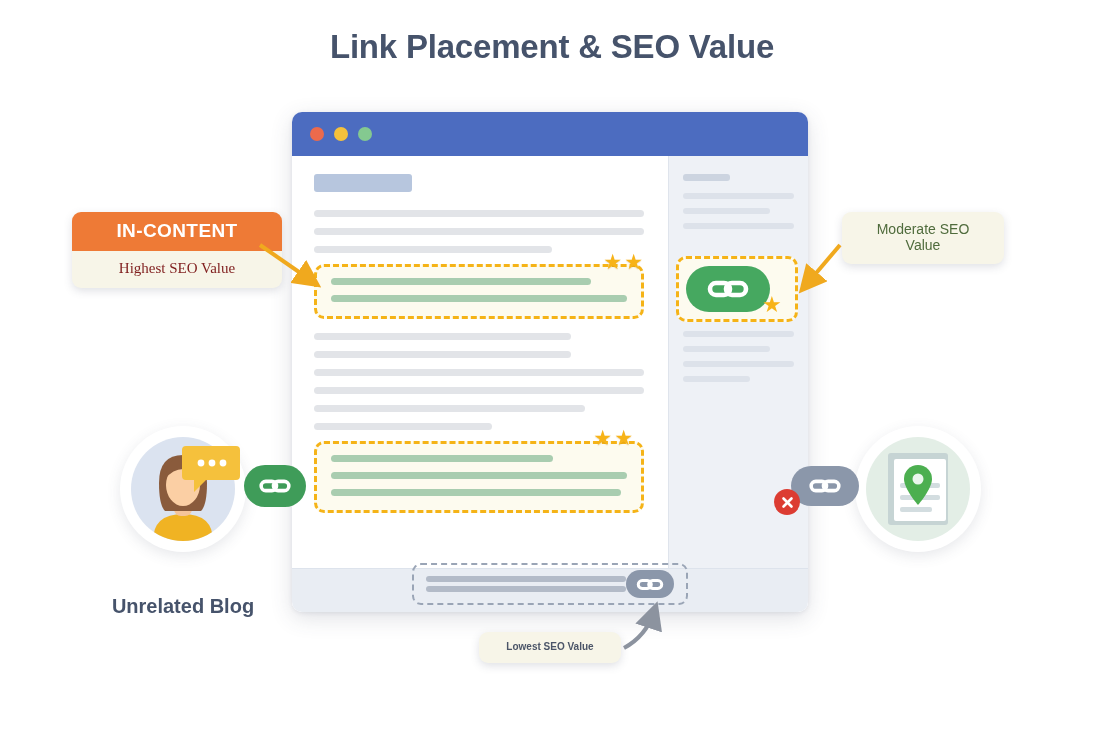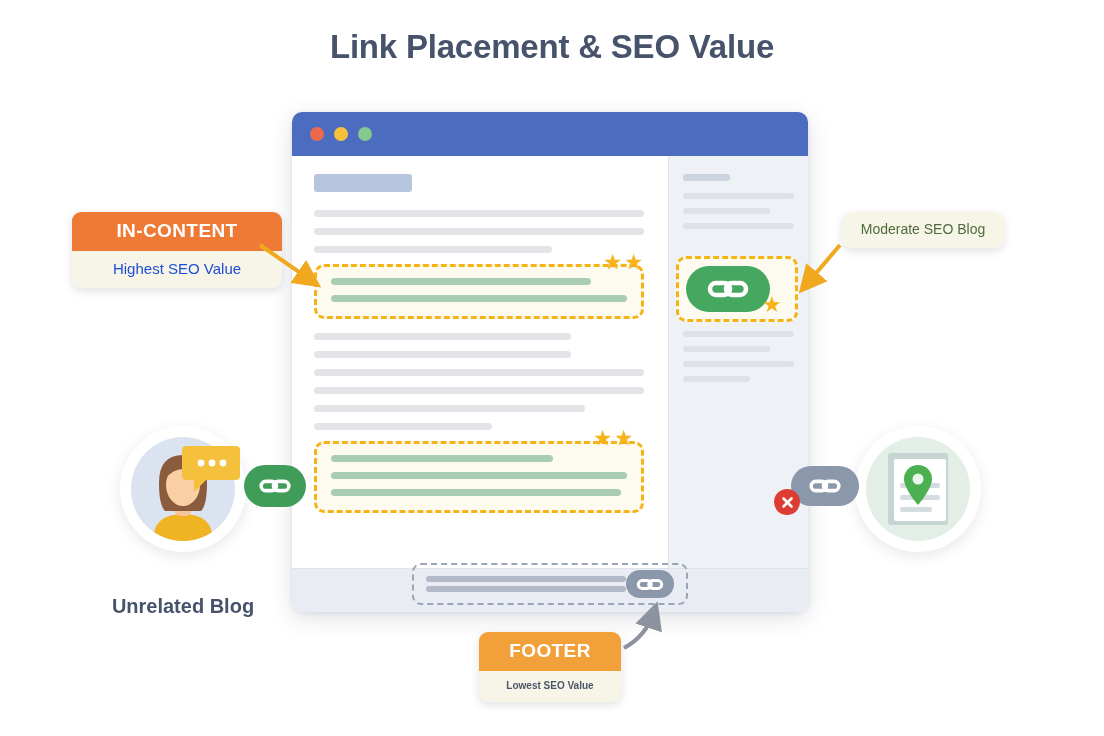--- a/index.html
+++ b/index.html
@@ -119,21 +119,21 @@
   .callout .hdr {
     text-align: center; color: #ffffff; font-weight: bold;
     letter-spacing: 0.4px; padding: 8px 16px 9px 16px;
   }
   .callout .sub {
     text-align: center; padding: 9px 16px 11px 16px;
     font-size: 15px;
   }
   #callout-incontent { left: 72px; top: 212px; width: 210px; }
   #callout-incontent .hdr { background: #ee7a36; font-size: 19px; }
-  #callout-incontent .sub { color: #1d4ed8; }
+  #callout-incontent .sub { color: #7f1d1d; font-family: Liberation Serif, serif; }
 
   #callout-sidebar { left: 842px; top: 212px; width: 162px; }
   #callout-sidebar .hdr { background: #f2a03a; font-size: 19px; }
   #callout-sidebar .sub { color: #4f6b3c; font-size: 14px; }
 
   #callout-footer { left: 479px; top: 632px; width: 142px; }
   #callout-footer .hdr { background: #f2a03a; font-size: 19px; }
   #callout-footer .sub { color: #4b5568; font-size: 10px; font-weight: bold; }
 
   
@@ -272,25 +272,24 @@
       </svg>
     </div>
   </div>
 
   <div class="callout" id="callout-incontent">
     <div class="hdr">IN-CONTENT</div>
     <div class="sub">Highest SEO Value</div>
   </div>
 
   <div class="callout" id="callout-sidebar">
-    <div class="sub">Moderate SEO Blog</div>
+    <div class="sub">Moderate SEO Value</div>
   </div>
 
   <div class="callout" id="callout-footer">
-    <div class="hdr">FOOTER</div>
     <div class="sub">Lowest SEO Value</div>
   </div>
 
   <div class="persona-circle" id="blog-circle">
     <div class="inner-circle">
       <svg width="104" height="104" viewBox="0 0 104 104">
 
         <path d="M22 104 q0 -27 30 -27 q30 0 30 27 z" fill="#f0b323"></path>
 
         <rect x="43" y="63" width="18" height="16" rx="7" fill="#f5c49a"></rect>

